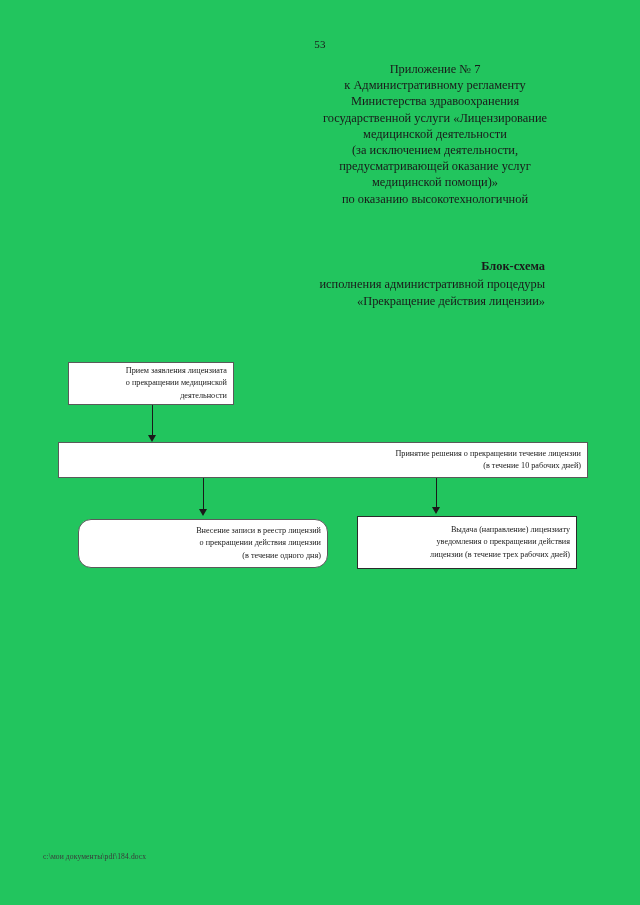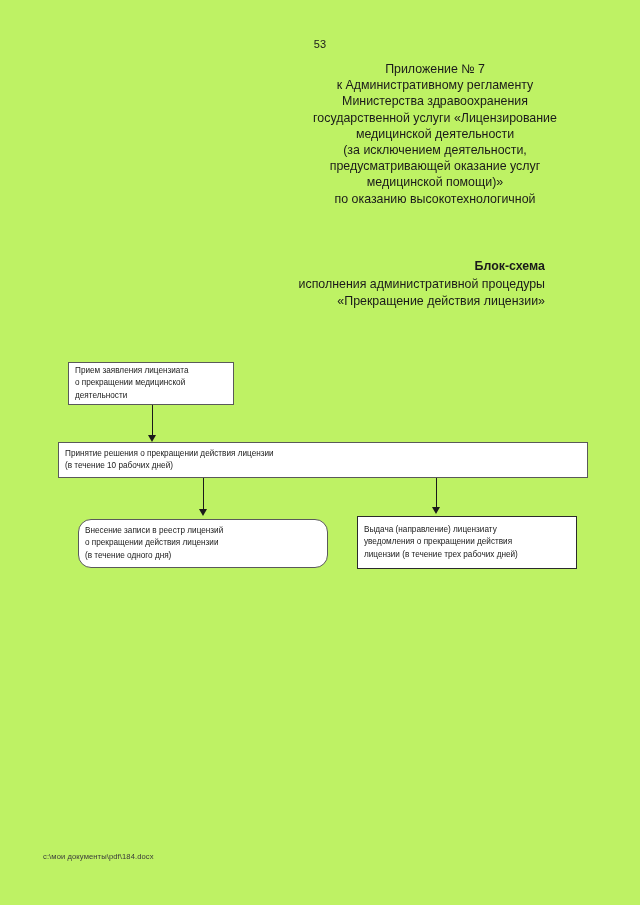--- a/index.html
+++ b/index.html
@@ -4,23 +4,23 @@
 <style>
   html, body {
     margin: 0;
     padding: 0;
     background: #ffffff;
   }
   .page {
     position: relative;
     width: 640px;
     height: 905px;
-    background: #bef264;
+    background: #22c55e;
     overflow: hidden;
-    font-family: Liberation Sans, sans-serif;
+    font-family: Liberation Serif, serif;
     color: #1a1a1a;
   }
 
   
   .page-number {
     position: absolute;
     top: 38px;
     left: 0;
     width: 640px;
     text-align: center;
@@ -65,21 +65,21 @@
     height: 905px;
   }
   .node {
     position: absolute;
     border: 1px solid #5a5a5a;
     background: #ffffff;
     box-sizing: border-box;
     display: flex;
     align-items: center;
     justify-content: center;
-    text-align: left;
+    text-align: right;
     font-size: 8.2px;
     line-height: 12.2px;
     padding: 2px 6px;
   }
   .node .node-text {
     display: block;
     width: 100%;
   }
   .node .node-text span {
     display: block;
@@ -185,21 +185,21 @@
       </span>
     </div>
 
     <div class="connector" id="arrow-intake-decision">
       <div class="stem"></div>
       <div class="head"></div>
     </div>
 
     <div class="node" id="node-decision">
       <span class="node-text">
-        <span>Принятие решения о прекращении действия лицензии</span>
+        <span>Принятие решения о прекращении течение лицензии</span>
         <span>(в течение 10 рабочих дней)</span>
       </span>
     </div>
 
     <div class="connector" id="arrow-decision-registry">
       <div class="stem"></div>
       <div class="head"></div>
     </div>
 
     <div class="connector" id="arrow-decision-notify">

